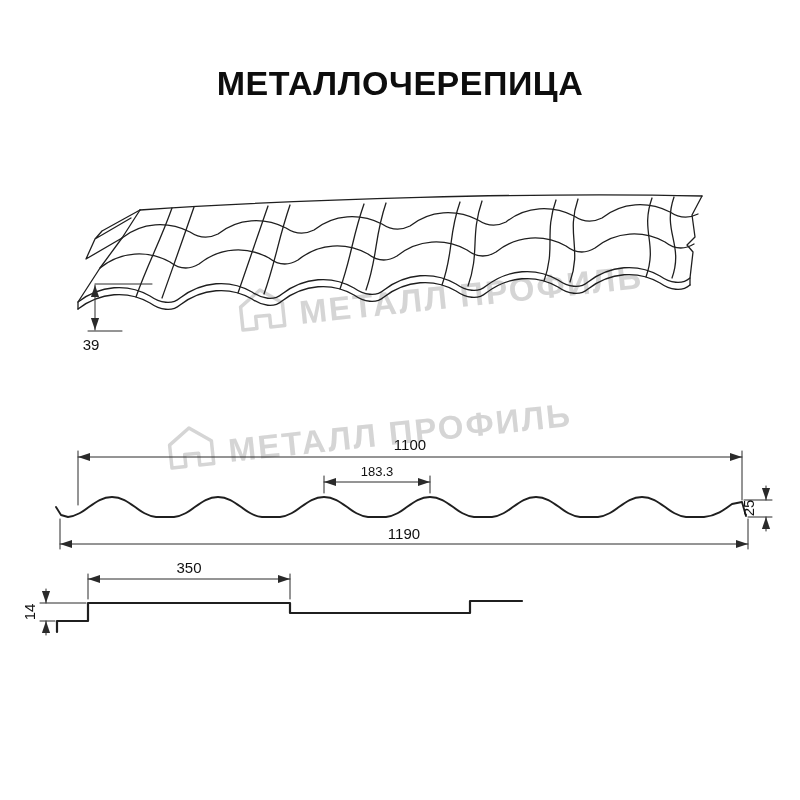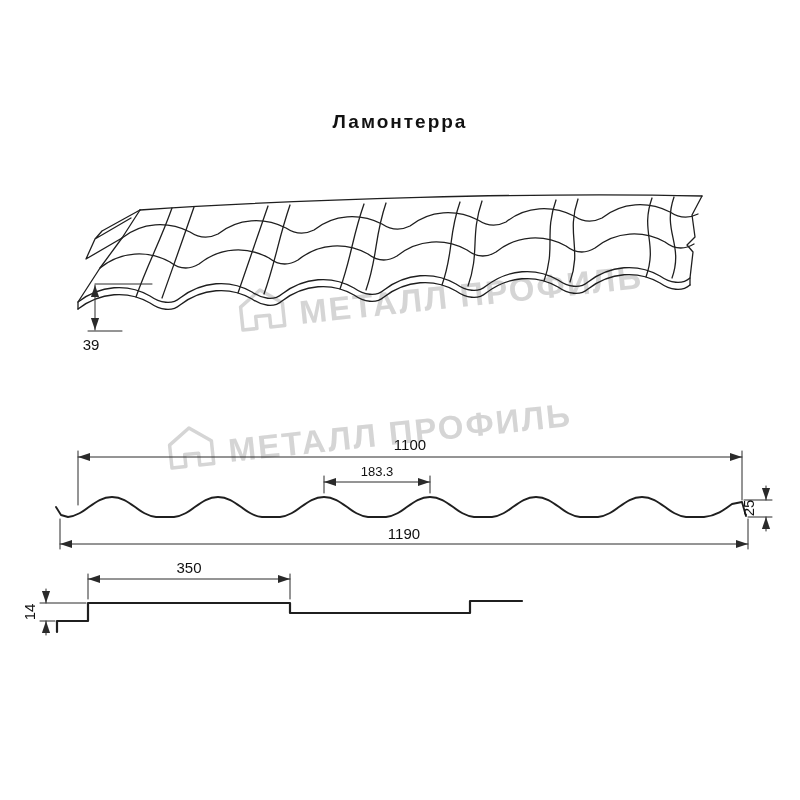--- a/index.html
+++ b/index.html
@@ -21,21 +21,21 @@
   .dimend{marker-end:url(#arr);}
   .wm{opacity:.8;}
   .wm-text{fill:#cbcbcb;font-size:33px;font-weight:bold;letter-spacing:2px;}
   .wm-house{fill:none;stroke:#cbcbcb;stroke-width:3.5;stroke-linejoin:round;}
 </style>
 </head>
 <body>
 
 <div class="page">
 
-  <div class="subtitle">Ламонтерра</div>
+  <div class="title">МЕТАЛЛОЧЕРЕПИЦА</div>
 
   <svg class="drawing" width="800" height="800" viewBox="0 0 800 800">
     <defs>
       <marker id="arr" viewBox="0 0 10 8" refX="10" refY="4" markerWidth="12" markerHeight="10" orient="auto-start-reverse">
         <path d="M0,0.6 L10,4 L0,7.4 Z"></path>
       </marker>
     </defs>
 
     <g class="wm" transform="translate(243,330) rotate(-6)">
       <path class="wm-house" d="M0,0 L0,-23 L21,-38 L42,-23 L42,0 L28,0 L28,-12 L14,-12 L14,0 Z"></path>

